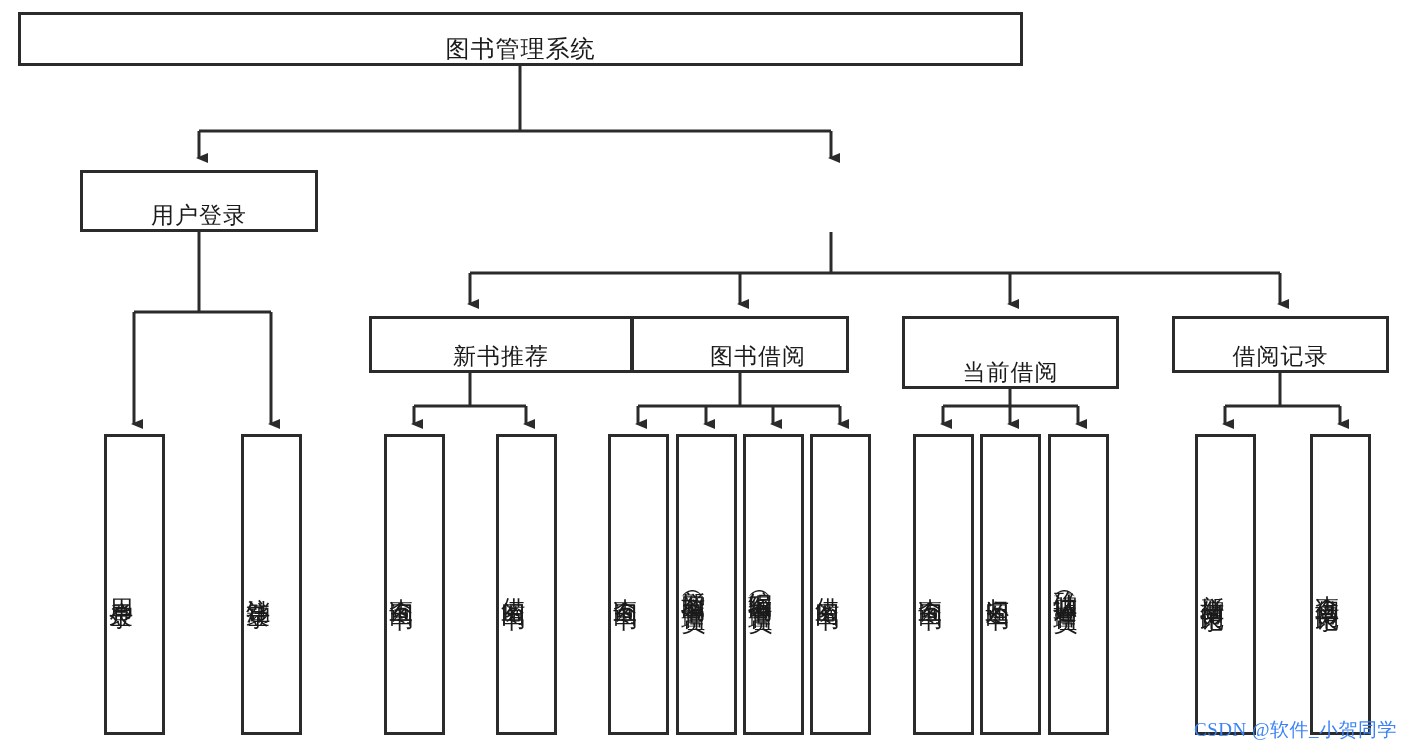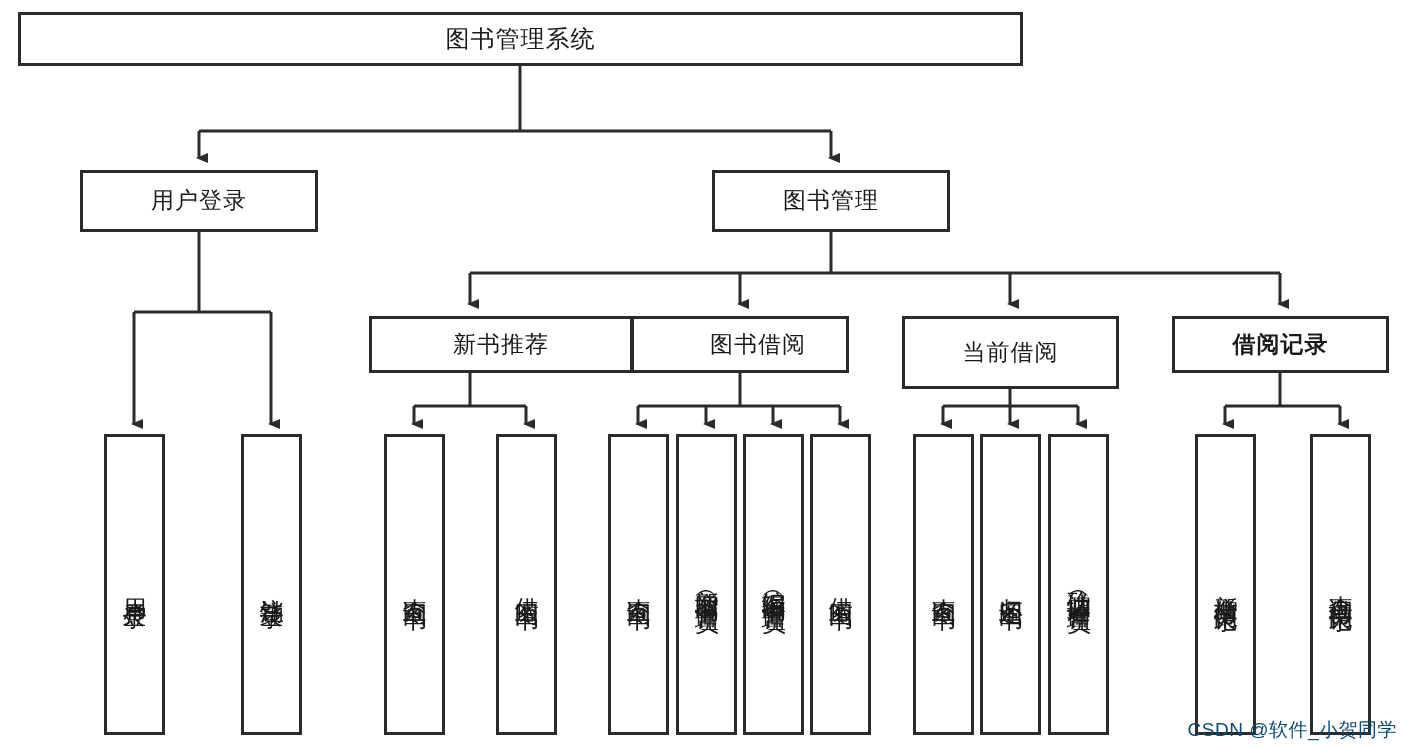--- a/index.html
+++ b/index.html
@@ -23,21 +23,21 @@
     width: 1405px;
     height: 747px;
     pointer-events: none;
   }
   .node {
     position: absolute;
     box-sizing: border-box;
     border: 3px solid #2b2b2b;
     background: #ffffff;
     display: flex;
-    align-items: center;
+    align-items: flex-end;
     justify-content: center;
     color: #1a1a1a;
     line-height: 1.18;
   }
   .node.horiz {
     font-size: 23px;
     letter-spacing: 1px;
   }
   .node.root {
     font-size: 24px;
@@ -55,22 +55,22 @@
     writing-mode: vertical-rl;
     text-orientation: upright;
     display: block;
     white-space: nowrap;
   }
   .watermark {
     position: absolute;
     right: 8px;
     bottom: 4px;
     font-size: 19px;
-    color: #0c4a6e;
-    font-family: Liberation Sans, sans-serif;
+    color: #3b82f6;
+    font-family: Liberation Serif, serif;
     letter-spacing: 0.5px;
     white-space: nowrap;
   }
 </style>
 </head>
 <body>
 
 <div id="canvas">
 
   <svg class="connectors" viewBox="0 0 1405 747" xmlns="http://www.w3.org/2000/svg">
@@ -121,34 +121,31 @@
     <path d="M1340,406 L1340,424" stroke="#2b2b2b" stroke-width="3" fill="none" marker-end="url(#arrow)"></path>
   </svg>
 
   <div class="node root horiz" style="left:18px; top:12px; width:1005px; height:54px;">
     <span>图书管理系统</span>
   </div>
 
   <div class="node horiz" style="left:80px; top:170px; width:238px; height:62px;">
     <span>用户登录</span>
   </div>
-  <div class="node horiz" style="left:712px; top:170px; width:238px; height:62px;">
-    <span>图书管理</span>
-  </div>
 
   <div class="node horiz" style="left:369px; top:316px; width:264px; height:57px;">
     <span>新书推荐</span>
   </div>
   <div class="node horiz" style="left:631px; top:316px; width:218px; height:57px;padding-left:36px;">
     <span>图书借阅</span>
   </div>
   <div class="node horiz" style="left:902px; top:316px; width:217px; height:73px;">
     <span>当前借阅</span>
   </div>
-  <div class="node horiz" style="left:1172px; top:316px; width:217px; height:57px;font-weight:bold;">
+  <div class="node horiz" style="left:1172px; top:316px; width:217px; height:57px;">
     <span>借阅记录</span>
   </div>
 
   <div class="node leaf" style="left:104px; top:434px; width:61px; height:301px;">
     <span class="leaf-label">用户登录</span>
   </div>
   <div class="node leaf" style="left:241px; top:434px; width:61px; height:301px;">
     <span class="leaf-label">注销登录</span>
   </div>
 

